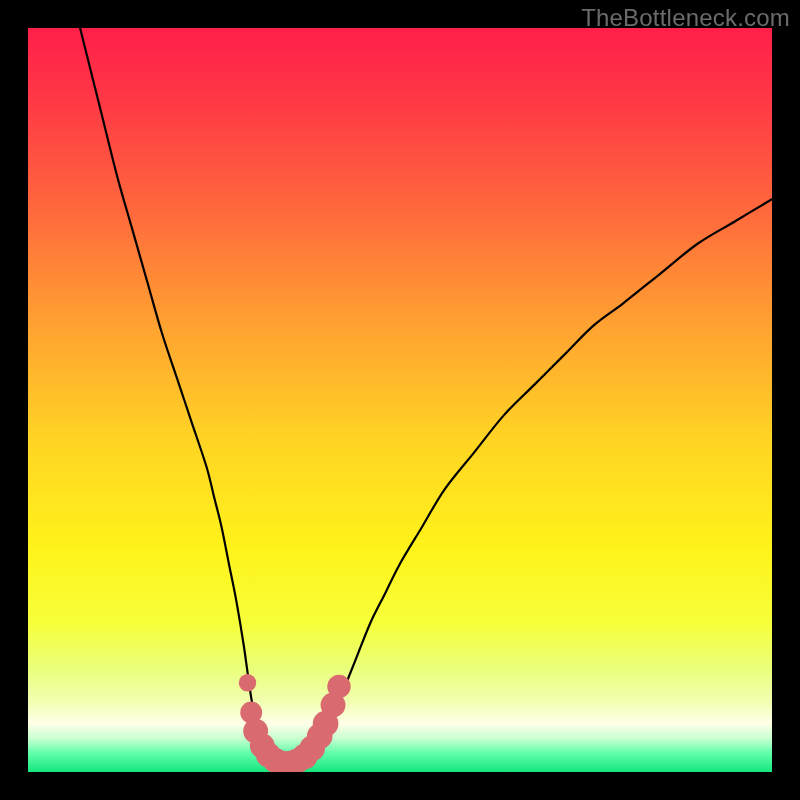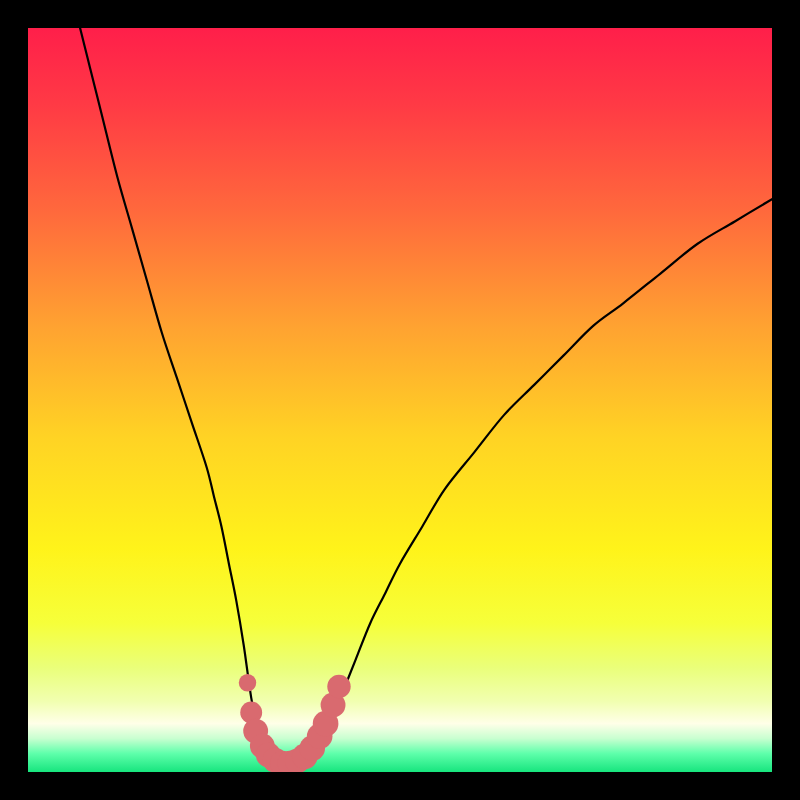--- a/index.html
+++ b/index.html
@@ -33,20 +33,21 @@
     font-weight: 400;
     letter-spacing: 0.2px;
     z-index: 10;
   }
   svg { display: block; }
 </style>
 </head>
 <body>
 
 <div class="frame">
+  <div class="watermark">TheBottleneck.com</div>
   <div class="plot">
     <svg id="chart-svg" width="744" height="744" viewBox="0 0 744 744" preserveAspectRatio="none">
       <defs>
         <linearGradient id="bg-grad" x1="0" y1="0" x2="0" y2="1">
             <stop offset="0.00%" stop-color="#ff1f4a"></stop>
             <stop offset="10.00%" stop-color="#ff3945"></stop>
             <stop offset="25.00%" stop-color="#ff6a3c"></stop>
             <stop offset="40.00%" stop-color="#ffa231"></stop>
             <stop offset="55.00%" stop-color="#ffd324"></stop>
             <stop offset="70.00%" stop-color="#fff31a"></stop>

